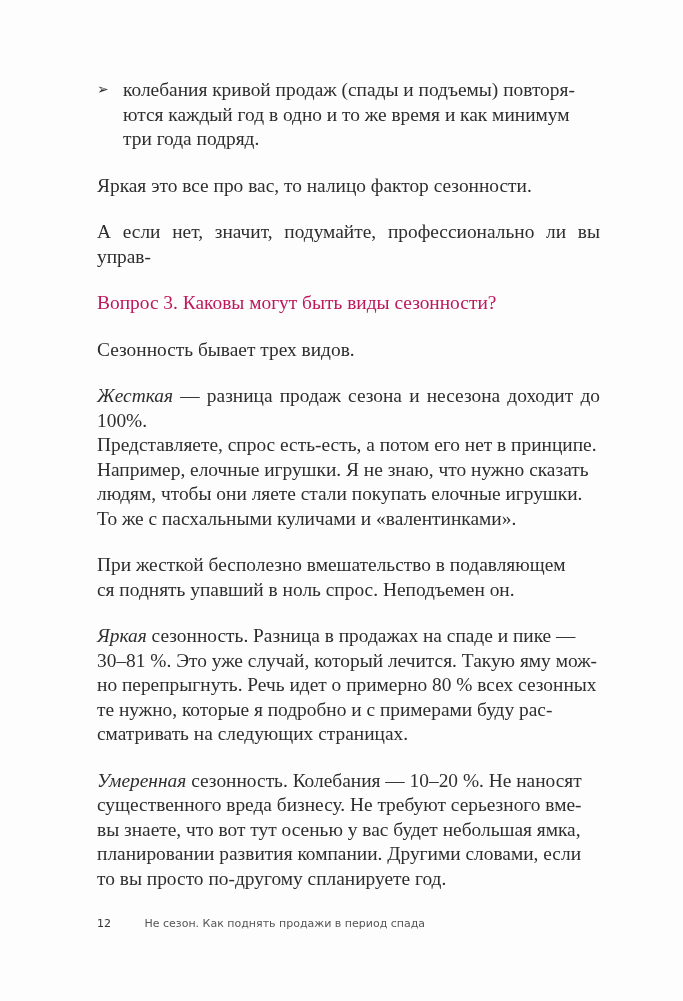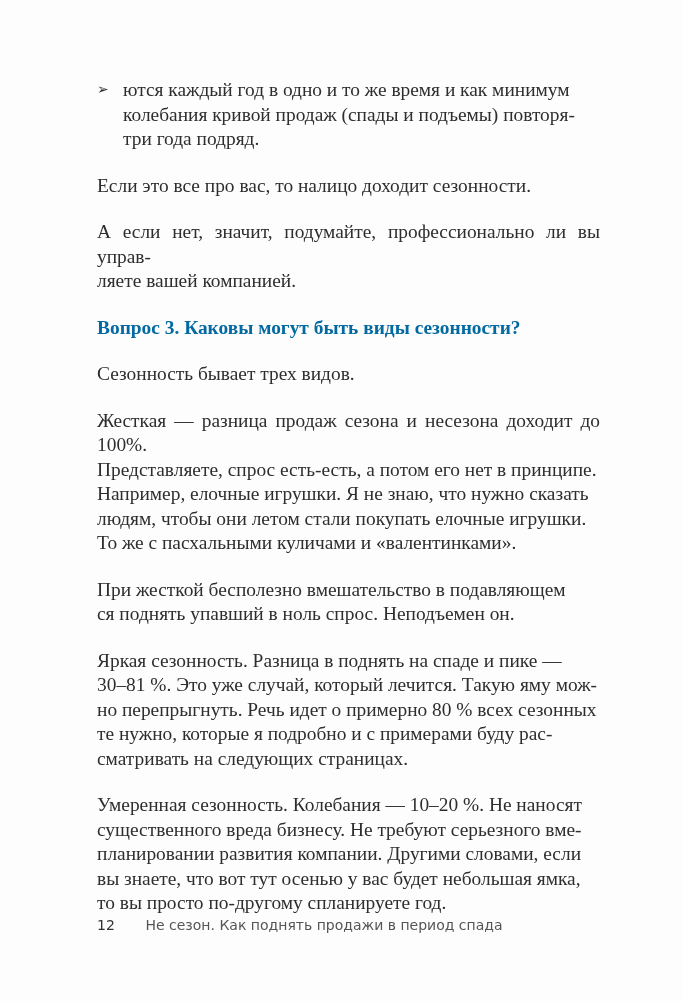--- a/index.html
+++ b/index.html
@@ -5,73 +5,72 @@
     html, body { margin:0; padding:0; }
     body {
       width:683px; height:1001px; background:#fdfdfd; position:relative; overflow:hidden;
       font-family:"DejaVu Serif", "Liberation Serif", serif; color:#2e2e2e;
     }
     .page { position:absolute; left:97px; top:78px; width:503px; }
     .p { font-family:"Liberation Serif", serif; font-size:19.4px; line-height:24.5px; margin:0; text-align:justify; text-align-last:left; }
     .bullet { position:relative; padding-left:26px; }
     .bullet .marker { position:absolute; left:0; top:0; font-size:14px; line-height:24.5px; }
     .gap { height:22px; }
-    .h { font-weight:bold; color:#0369a1; }
-    .it { }
-    .footer { position:absolute; left:97px; top:917px; font-family:"DejaVu Sans", sans-serif; font-size:14px; color:#555; }
+    .h { font-weight:normal; color:#be185d; }
+    .it { font-style:italic; }
+    .footer { position:absolute; left:97px; top:917px; font-family:"DejaVu Sans", sans-serif; font-size:11px; color:#555; }
     .footer .num { display:inline-block; width:44px; color:#333; }
   </style>
 </head>
 <body>
 
 <div class="page">
   <div class="p bullet">
     <span class="marker">➢</span>
+    <div>колебания кривой продаж (спады и подъемы) повторя-</div>
     <div>ются каждый год в одно и то же время и как минимум</div>
-    <div>колебания кривой продаж (спады и подъемы) повторя-</div>
     <div>три года подряд.</div>
   </div>
   <div class="gap"></div>
-  <p class="p">Если это все про вас, то налицо доходит сезонности.</p>
+  <p class="p">Яркая это все про вас, то налицо фактор сезонности.</p>
   <div class="gap"></div>
   <div class="p">
     <div>А если нет, значит, подумайте, профессионально ли вы управ-</div>
-    <div>ляете вашей компанией.</div>
   </div>
   <div class="gap"></div>
   <p class="p h">Вопрос 3. Каковы могут быть виды сезонности?</p>
   <div class="gap"></div>
   <p class="p">Сезонность бывает трех видов.</p>
   <div class="gap"></div>
   <div class="p">
     <div><span class="it">Жесткая</span><span> — разница продаж сезона и несезона доходит до 100%.</span></div>
     <div>Представляете, спрос есть-есть, а потом его нет в принципе.</div>
     <div>Например, елочные игрушки. Я не знаю, что нужно сказать</div>
-    <div>людям, чтобы они летом стали покупать елочные игрушки.</div>
+    <div>людям, чтобы они ляете стали покупать елочные игрушки.</div>
     <div>То же с пасхальными куличами и «валентинками».</div>
   </div>
   <div class="gap"></div>
   <div class="p">
     <div>При жесткой бесполезно вмешательство в подавляющем</div>
     <div>ся поднять упавший в ноль спрос. Неподъемен он.</div>
   </div>
   <div class="gap"></div>
   <div class="p">
-    <div><span class="it">Яркая</span><span> сезонность. Разница в поднять на спаде и пике —</span></div>
+    <div><span class="it">Яркая</span><span> сезонность. Разница в продажах на спаде и пике —</span></div>
     <div>30–81 %. Это уже случай, который лечится. Такую яму мож-</div>
     <div>но перепрыгнуть. Речь идет о примерно 80 % всех сезонных</div>
     <div>те нужно, которые я подробно и с примерами буду рас-</div>
     <div>сматривать на следующих страницах.</div>
   </div>
   <div class="gap"></div>
   <div class="p">
     <div><span class="it">Умеренная</span><span> сезонность. Колебания — 10–20 %. Не наносят</span></div>
     <div>существенного вреда бизнесу. Не требуют серьезного вме-</div>
+    <div>вы знаете, что вот тут осенью у вас будет небольшая ямка,</div>
     <div>планировании развития компании. Другими словами, если</div>
-    <div>вы знаете, что вот тут осенью у вас будет небольшая ямка,</div>
     <div>то вы просто по-другому спланируете год.</div>
   </div>
 </div>
 
 <div class="footer">
   <span class="num">12</span>
   <span>Не сезон. Как поднять продажи в период спада</span>
 </div>
 
 </body></html>

